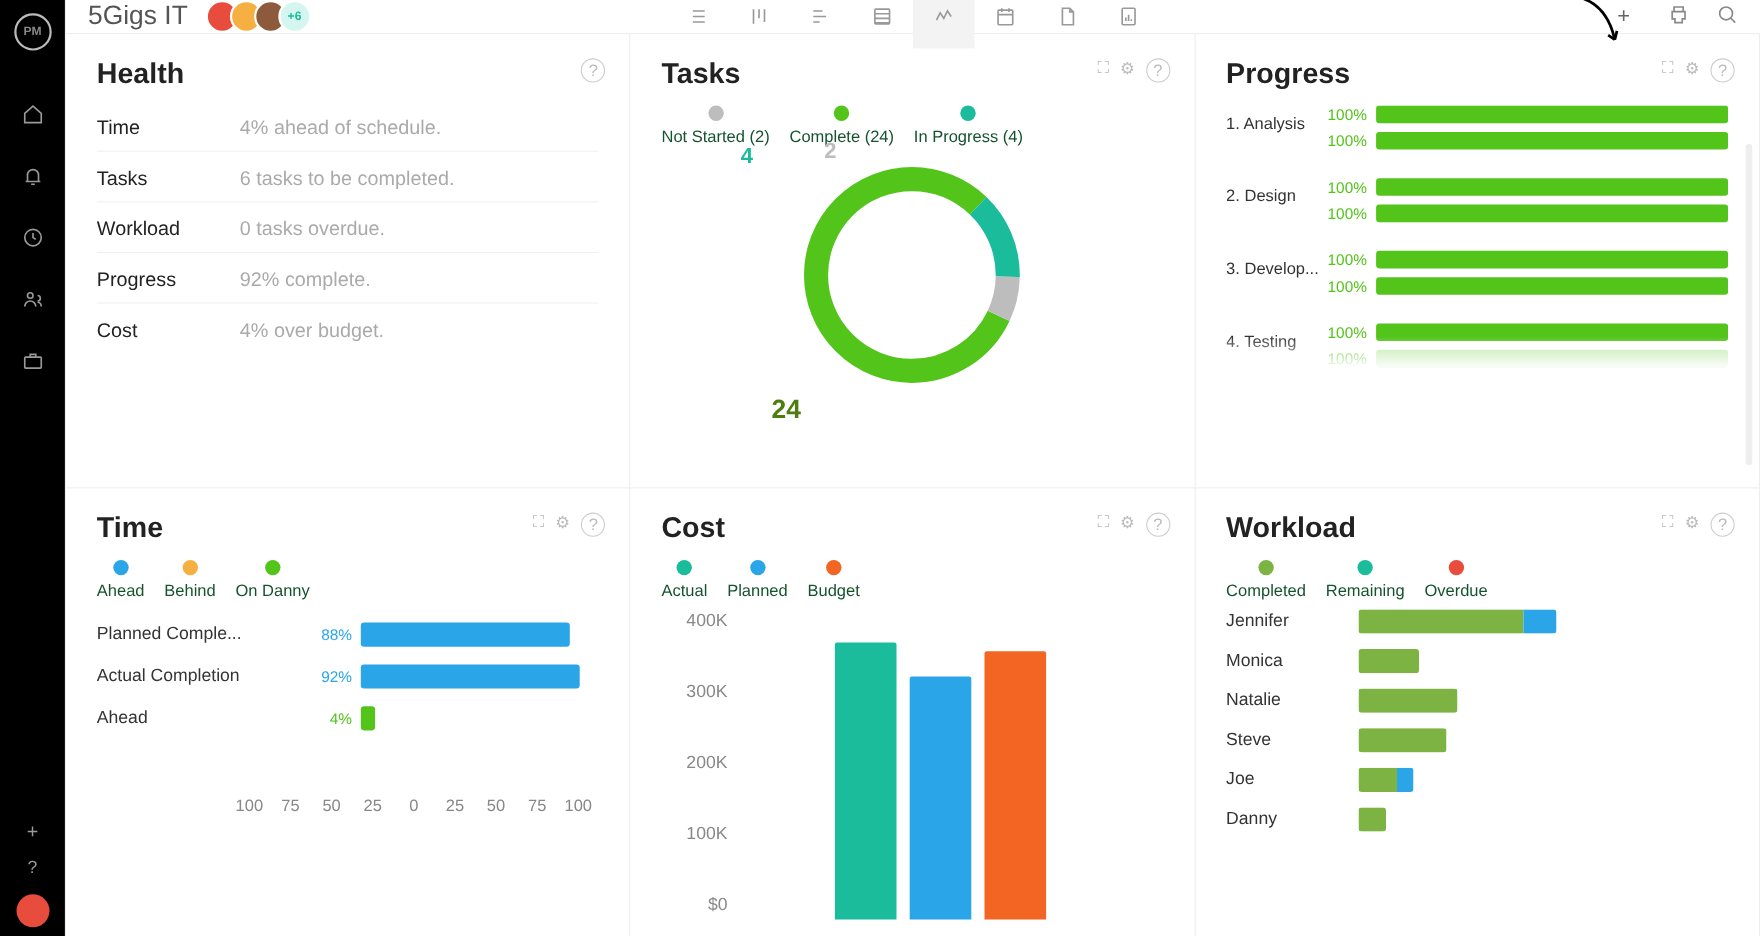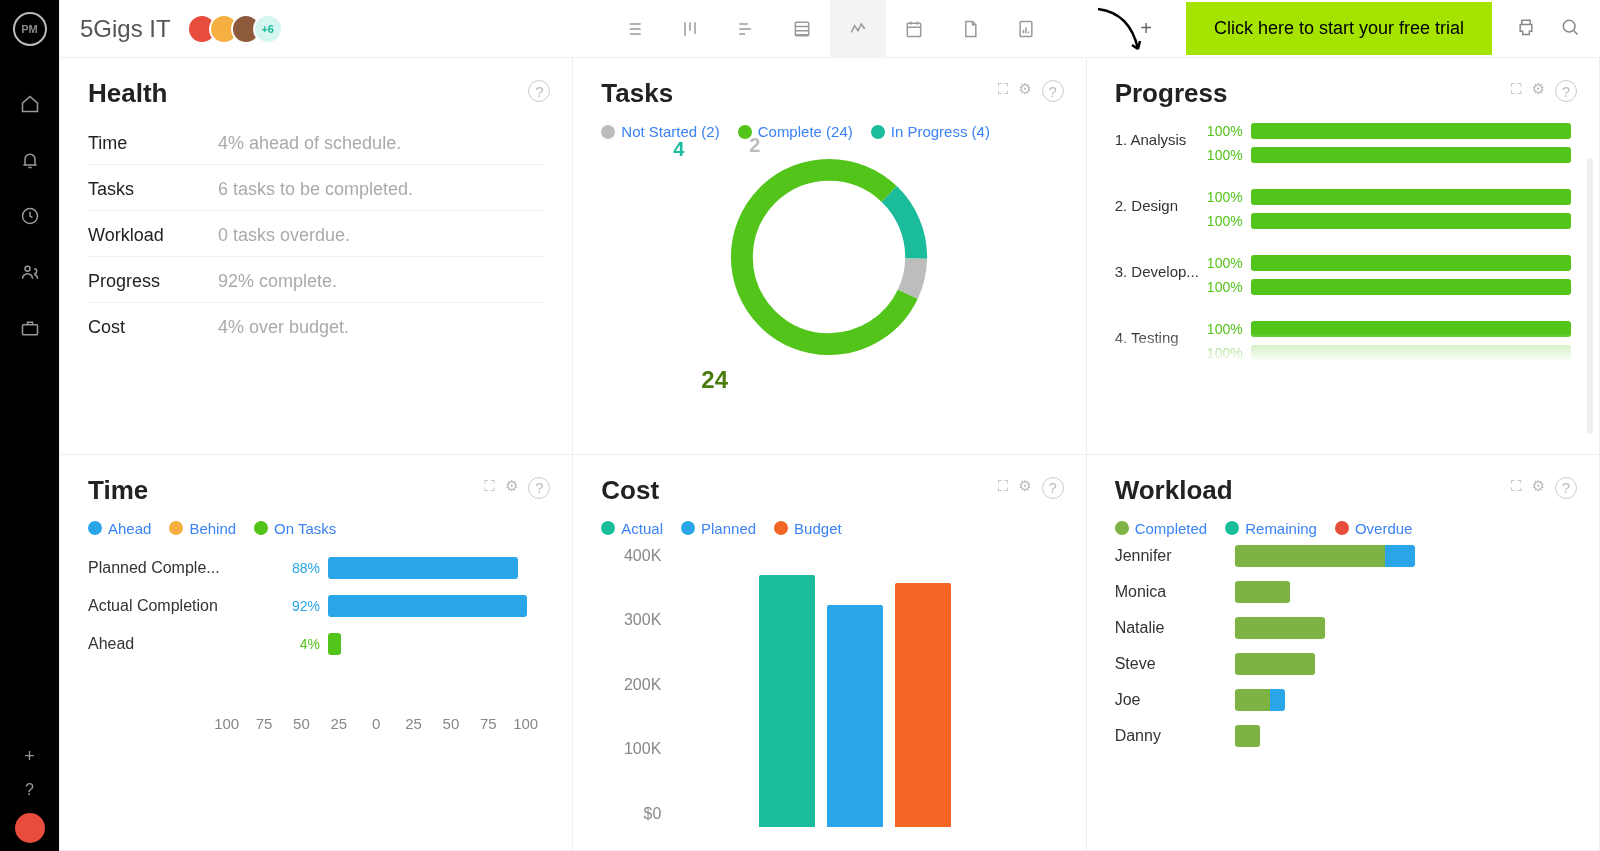--- a/index.html
+++ b/index.html
@@ -37,21 +37,21 @@
 .card h2 { font-size: 26px; font-weight: 600; margin-bottom: 14px; }
 .card-ctl { position: absolute; top: 22px; right: 22px; display: flex; gap: 10px; color: #bbb; }
 .card-ctl span { cursor: pointer; font-size: 15px; }
 .help-badge { width: 22px; height: 22px; border: 1.5px solid #ccc; border-radius: 50%; display: inline-flex; align-items: center; justify-content: center; font-size: 13px; color: #bbb; }
 .health-list { display: flex; flex-direction: column; gap: 4px; margin-top: 14px; }
 .health-row { display: flex; border-bottom: 1px solid #f0f0f0; padding: 10px 0; }
 .health-row:last-child { border-bottom: none; }
 .hlabel { width: 130px; font-size: 18px; color: #222; }
 .hval { font-size: 18px; color: #aaa; }
 .legend { display: flex; gap: 18px; flex-wrap: wrap; margin-bottom: 8px; }
-.lg { display: flex; align-items: center; gap: 6px; font-size: 15px; color: #3b82f6; }
+.lg { display: flex; align-items: center; gap: 6px; font-size: 15px; color: #14532d; flex-direction: column; }
 .dot { width: 14px; height: 14px; border-radius: 50%; }
 .donut-wrap { display: flex; justify-content: center; position: relative; margin-top: -6px; }
 .donut-label { position: absolute; font-weight: 600; font-size: 20px; }
 .prog-list { display: flex; flex-direction: column; gap: 26px; margin-top: 8px; max-height: 280px; overflow: hidden; position: relative; }
 .prog-item { display: flex; align-items: flex-start; gap: 0; }
 .prog-name { width: 88px; font-size: 15px; color: #333; padding-top: 8px; white-space: nowrap; overflow: hidden; text-overflow: ellipsis; }
 .prog-bars { flex: 1; display: flex; flex-direction: column; gap: 8px; }
 .pbar-row { display: flex; align-items: center; gap: 8px; }
 .pbar-pct { width: 40px; font-size: 14px; color: #52c41a; font-weight: 500; text-align: right; }
 .pbar { flex: 1; height: 16px; background: #52c41a; border-radius: 3px; }
@@ -175,21 +175,20 @@
       </div>
 
       <div class="top-right">
         <div style="position:relative">
           <svg class="arrow-swoop" width="60" height="60" viewBox="0 0 60 60">
               <path d="M8 4 Q 40 8 48 44" stroke="#000" stroke-width="2.5" fill="none"></path>
               <path d="M48 44 l-6 -4 M48 44 l2 -8" stroke="#000" stroke-width="2.5" fill="none"></path>
             </svg>
           <div class="top-plus">+</div>
         </div>
-        <div class="trial-banner">Click here to start your free trial</div>
         <div class="top-icon"><svg viewBox="0 0 24 24">
               <path d="M7 9V4h10v5 M5 9h14v8h-3v4H8v-4H5Z"></path>
             </svg></div>
         <div class="top-icon"><svg viewBox="0 0 24 24">
               <circle cx="11" cy="11" r="7"></circle>
               <path d="M21 21l-5-5"></path>
             </svg></div>
       </div>
     </div>
 
@@ -334,21 +333,21 @@
           <div class="lg">
               <span class="dot" style="background:#29a5e8"></span>
               <span>Ahead</span>
             </div>
           <div class="lg">
               <span class="dot" style="background:#f5b041"></span>
               <span>Behind</span>
             </div>
           <div class="lg">
               <span class="dot" style="background:#52c41a"></span>
-              <span>On Tasks</span>
+              <span>On Danny</span>
             </div>
         </div>
         <div class="time-rows">
           <div class="time-row">
             <div class="tlabel">Planned Comple...</div>
             <div class="tpct" style="color:#29a5e8">88%</div>
             <div class="tbar-wrap">
                 <div class="tbar" style="background:#29a5e8;left:0;width:88%"></div>
               </div>
           </div>

